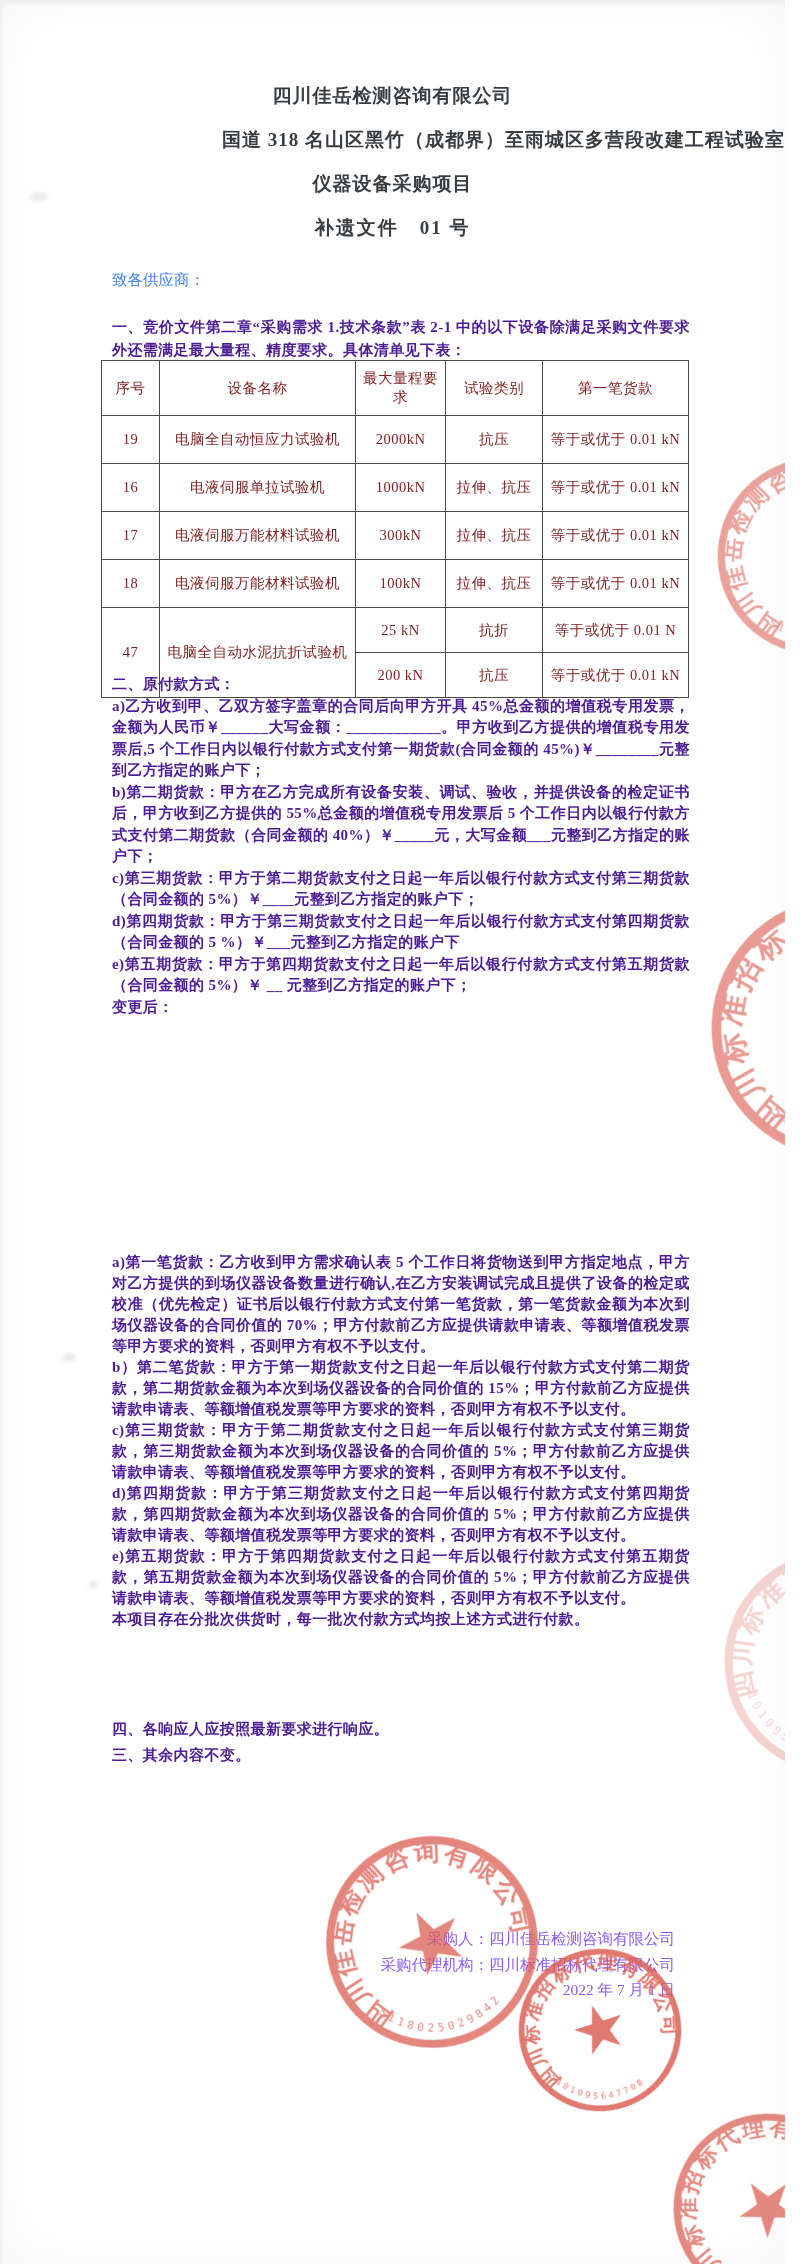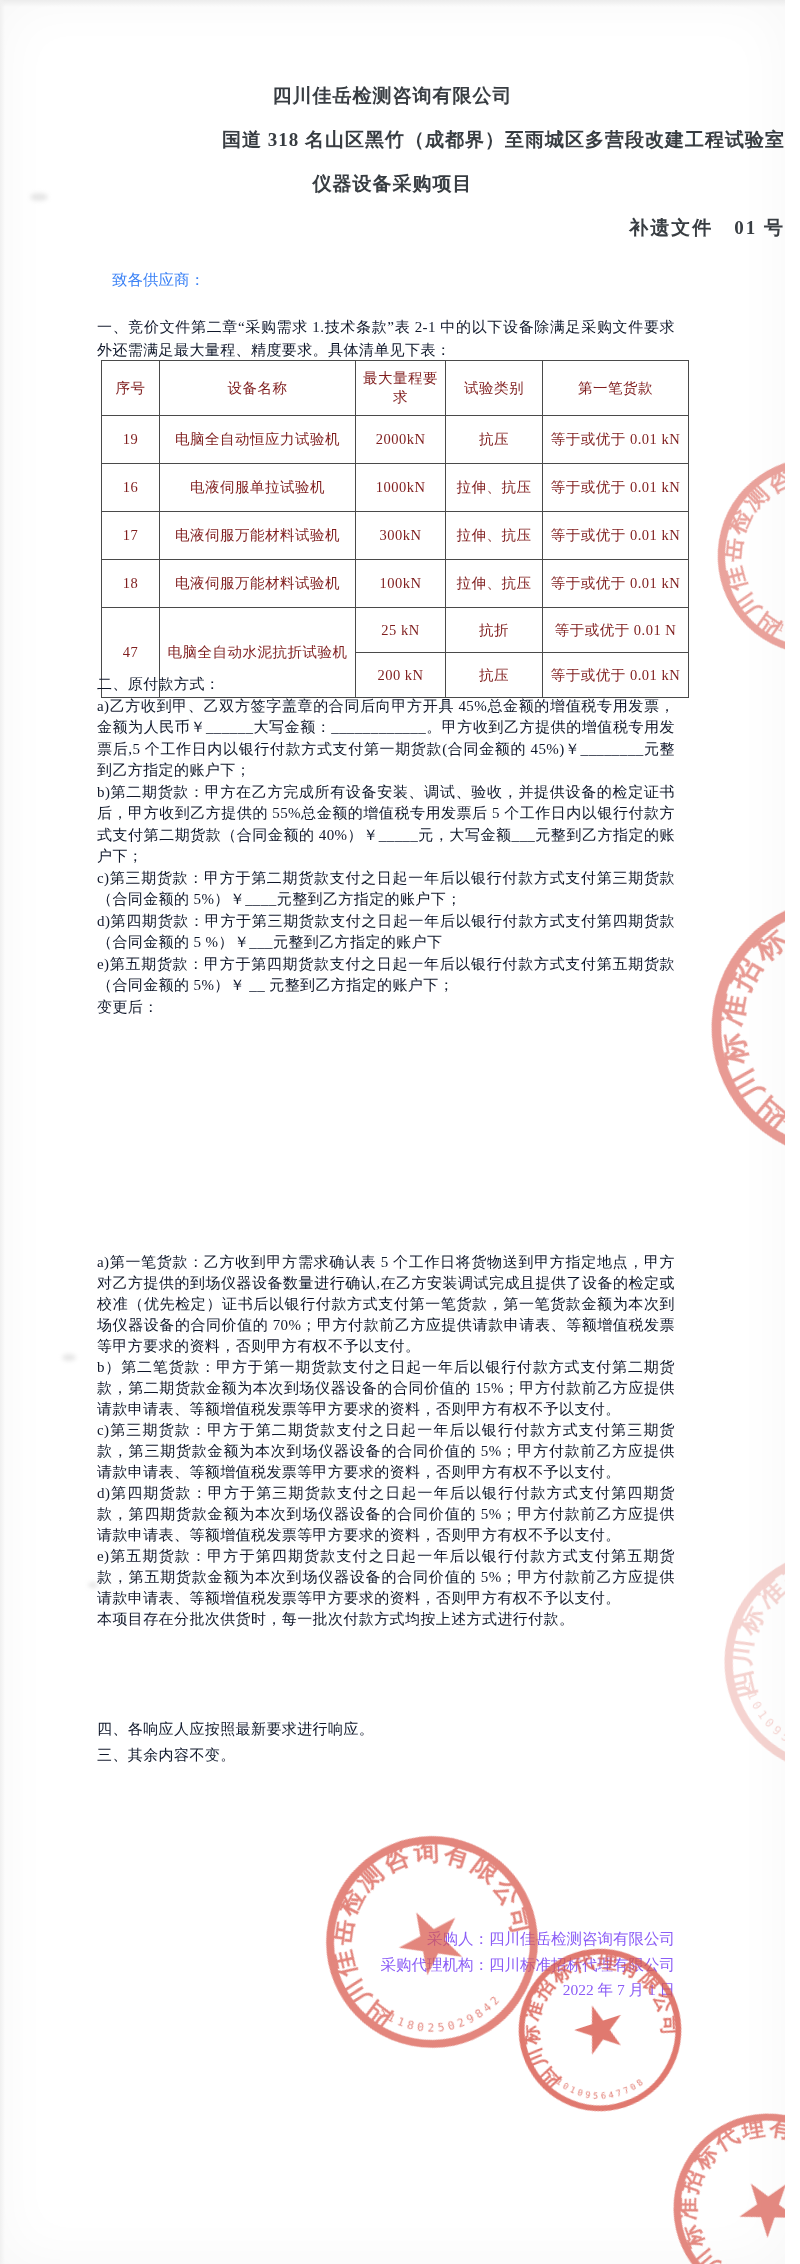--- a/index.html
+++ b/index.html
@@ -17,24 +17,24 @@
   .edge-left{position:absolute;left:0;top:0;width:5px;height:100%;
     background:linear-gradient(90deg,#f0f0f0,rgba(255,255,255,0));}
   .title{
     position:absolute;left:0;width:100%;
     text-align:center;font-weight:bold;font-size:19px;line-height:24px;
     color:#383d42;letter-spacing:1px;
   }
   .t1{top:84px;}
   .t2{top:128px;text-align:right;}
   .t3{top:172px;}
-  .t4{top:216px;letter-spacing:2px;text-align:right;}
+  .t4{top:216px;letter-spacing:2px;}
   .salutation{position:absolute;left:112px;top:270px;font-size:15.5px;color:#3b82f6;}
-  .block{position:absolute;left:97px;width:578px;font-size:15px;
-    text-align:justify;color:#0f172a;letter-spacing:0.4px;}
+  .block{position:absolute;left:112px;width:578px;font-size:15px;
+    text-align:justify;color:#4c1d95;letter-spacing:0.4px;font-weight:bold;}
   .block p{margin:0;padding:0;}
   .intro{top:316px;line-height:23px;}
   .sec2{top:674px;line-height:21.5px;}
   .sec2new{top:1252px;line-height:21px;}
   .sec34{top:1716px;line-height:26px;}
   table.spec{
     position:absolute;left:101px;top:360px;width:587px;
     border-collapse:collapse;table-layout:fixed;
     font-size:14.5px;color:#7f1d1d;
   }

